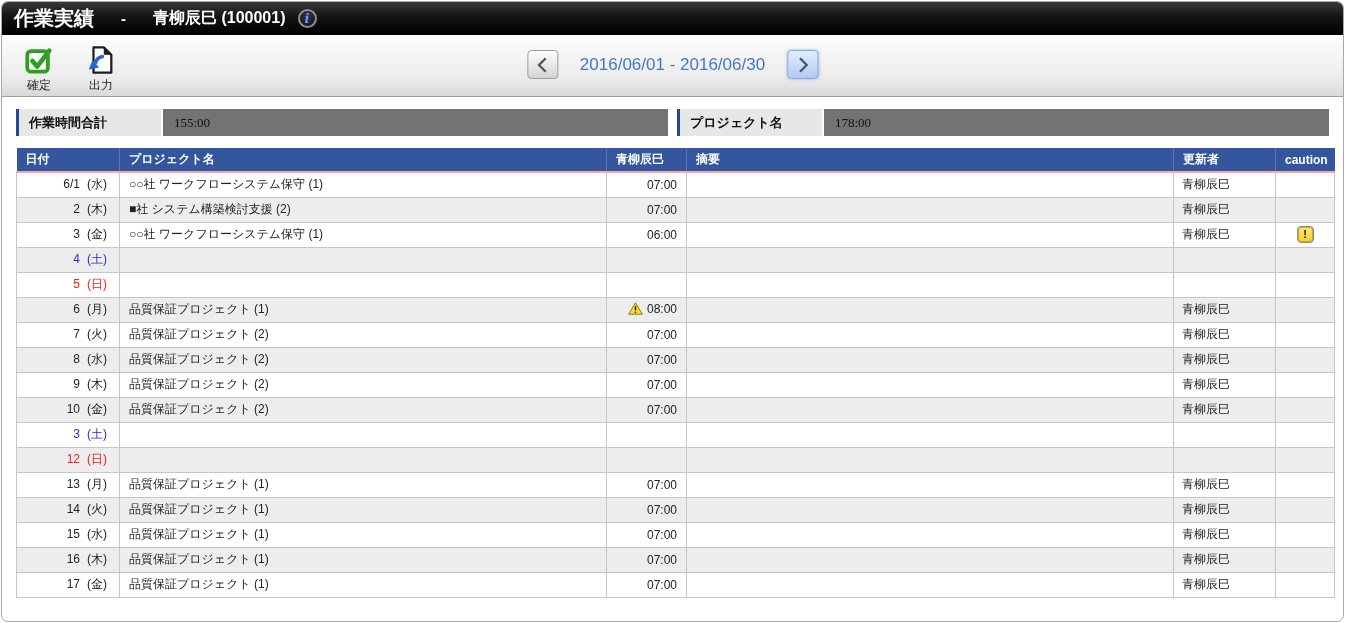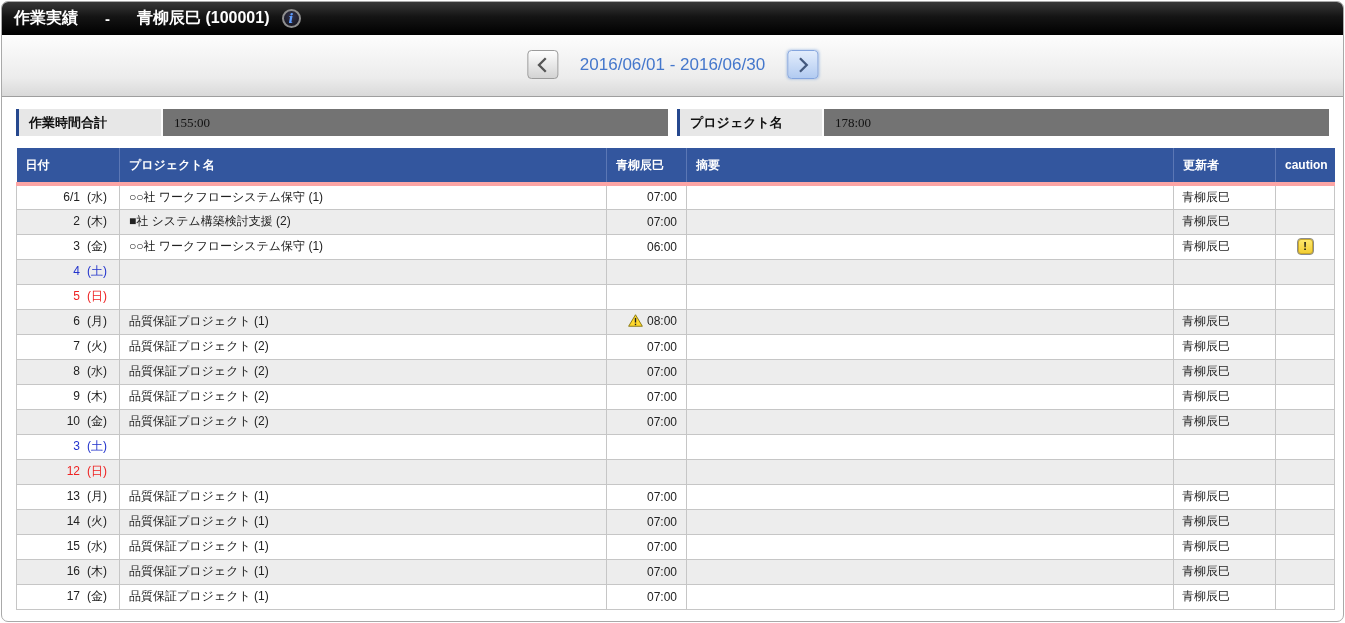--- a/index.html
+++ b/index.html
@@ -12,21 +12,21 @@
     width: 1343px; height: 621px; margin: 1px;
     border: 1px solid #a9a9a9; border-radius: 7px;
     overflow: hidden; background: #fff;
   }
   
   .topbar {
     height: 33px; display: flex; align-items: center;
     background: linear-gradient(#383838, #141414 45%, #000);
     color: #fff; padding: 0 12px;
   }
-  .topbar .title { font-size: 16px; font-weight: bold; }
+  .topbar .title { font-size: 20px; font-weight: bold; }
   .topbar .dash  { font-size: 15px; font-weight: bold; margin: 0 27px; }
   .topbar .user  { font-size: 16px; font-weight: bold; }
   .info-icon {
     margin-left: 12px; width: 19px; height: 19px; border-radius: 50%;
     border: 2px solid #8f8f8f; background: radial-gradient(circle at 50% 35%, #34344a, #10101a);
     color: #5f9dff; font-family: "DejaVu Serif", serif; font-style: italic; font-weight: bold;
     font-size: 13px; line-height: 15px; text-align: center; cursor: pointer; flex: 0 0 auto;
   }
   
   .toolbar {
@@ -63,22 +63,22 @@
     font-size: 13px; font-weight: bold; color: #111;
   }
   .summary-item .svalue {
     flex: 1; background: #737373; display: flex; align-items: center;
     padding-left: 11px; font-size: 13px; color: #111; font-family: Liberation Serif, serif;
   }
   
   table.worklog { border-collapse: collapse; table-layout: fixed; width: 1318px; font-size: 12px; }
   table.worklog th {
     background: var(--header-blue, #33569e); color: #fff; font-weight: bold;
-    text-align: left; height: 36px; padding: 0 0 0 9px;
-    border-left: 1px solid #5b77b5; border-bottom: 4px solid #fca5a5;
+    text-align: left; height: 24px; padding: 0 0 0 9px;
+    border-left: 1px solid #5b77b5; border-bottom: 2px solid #fca5a5;
     white-space: nowrap; overflow: hidden;
   }
   table.worklog th:first-child { border-left: none; }
   table.worklog td {
     height: 25px; border: 1px solid #c6c6c6; color: #222;
     white-space: nowrap; overflow: hidden; vertical-align: middle;
   }
   tr.norm td { background: #fff; }
   tr.alt  td { background: #ededed; }
   td.c-date { text-align: right; padding-right: 12px; }
@@ -106,20 +106,42 @@
 <div class="page">
 
   <div class="topbar">
     <span class="title">作業実績</span>
     <span class="dash">-</span>
     <span class="user">青柳辰巳 (100001)</span>
     <span class="info-icon">i</span>
   </div>
 
   <div class="toolbar">
+    <div class="tools">
+      <div class="tool-btn">
+        <span class="ticon">
+          <svg width="30" height="30" viewBox="0 0 32 32">
+            <rect x="3.5" y="6.5" width="22" height="22" rx="4" fill="#fff" stroke="#2f9e23" stroke-width="4"></rect>
+            <path d="M9 17 L14 23 L27 6" fill="none" stroke="#2f9e23" stroke-width="5" stroke-linecap="round" stroke-linejoin="round"></path>
+          </svg>
+        </span>
+        <span class="tlabel">確定</span>
+      </div>
+      <div class="tool-btn">
+        <span class="ticon">
+          <svg width="30" height="30" viewBox="0 0 32 32">
+            <path d="M8 2.5 H19 L27 10.5 V29.5 H8 Z" fill="#fff" stroke="#1d1d1d" stroke-width="2.4" stroke-linejoin="round"></path>
+            <path d="M19 2.5 L27 10.5 H19 Z" fill="#1d1d1d"></path>
+            <path d="M19 12 Q11 13 10 20" fill="none" stroke="#2a66cc" stroke-width="4"></path>
+            <path d="M3 26 L14 24 L7 16 Z" fill="#2a66cc"></path>
+          </svg>
+        </span>
+        <span class="tlabel">出力</span>
+      </div>
+    </div>
 
     <div class="date-nav">
       <div class="nav-btn prev">
         <svg width="30" height="28" viewBox="0 0 30 28">
           <polyline points="18,7 11,14 18,21" fill="none" stroke="#555" stroke-width="2.4"></polyline>
         </svg>
       </div>
       <span class="date-range">2016/06/01 - 2016/06/30</span>
       <div class="nav-btn next">
         <svg width="30" height="28" viewBox="0 0 30 28">

